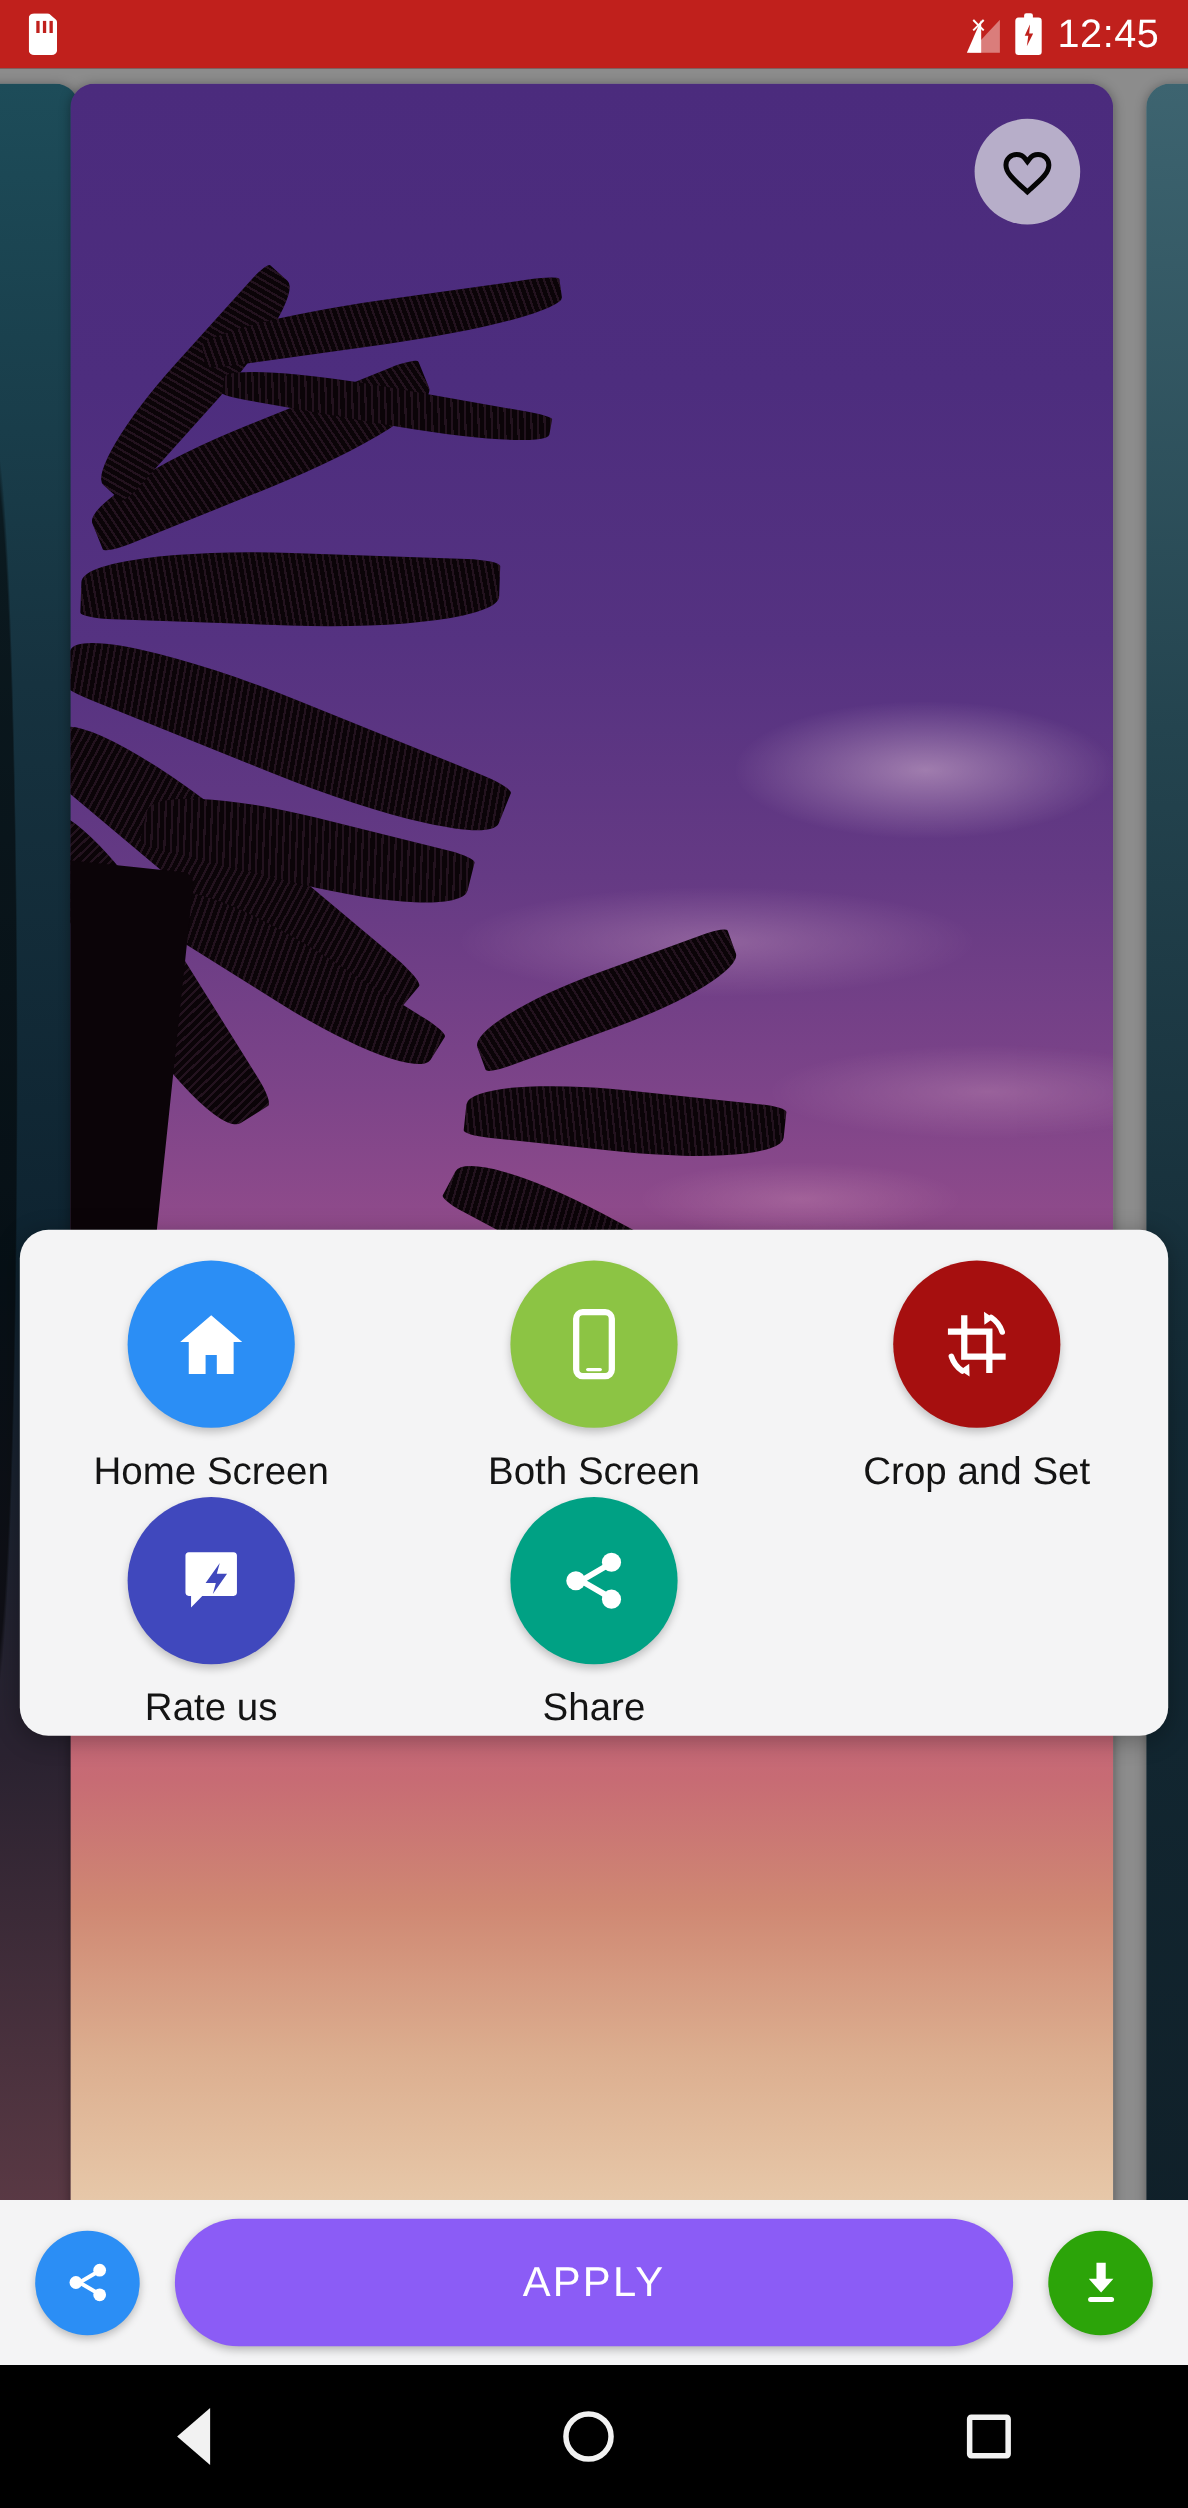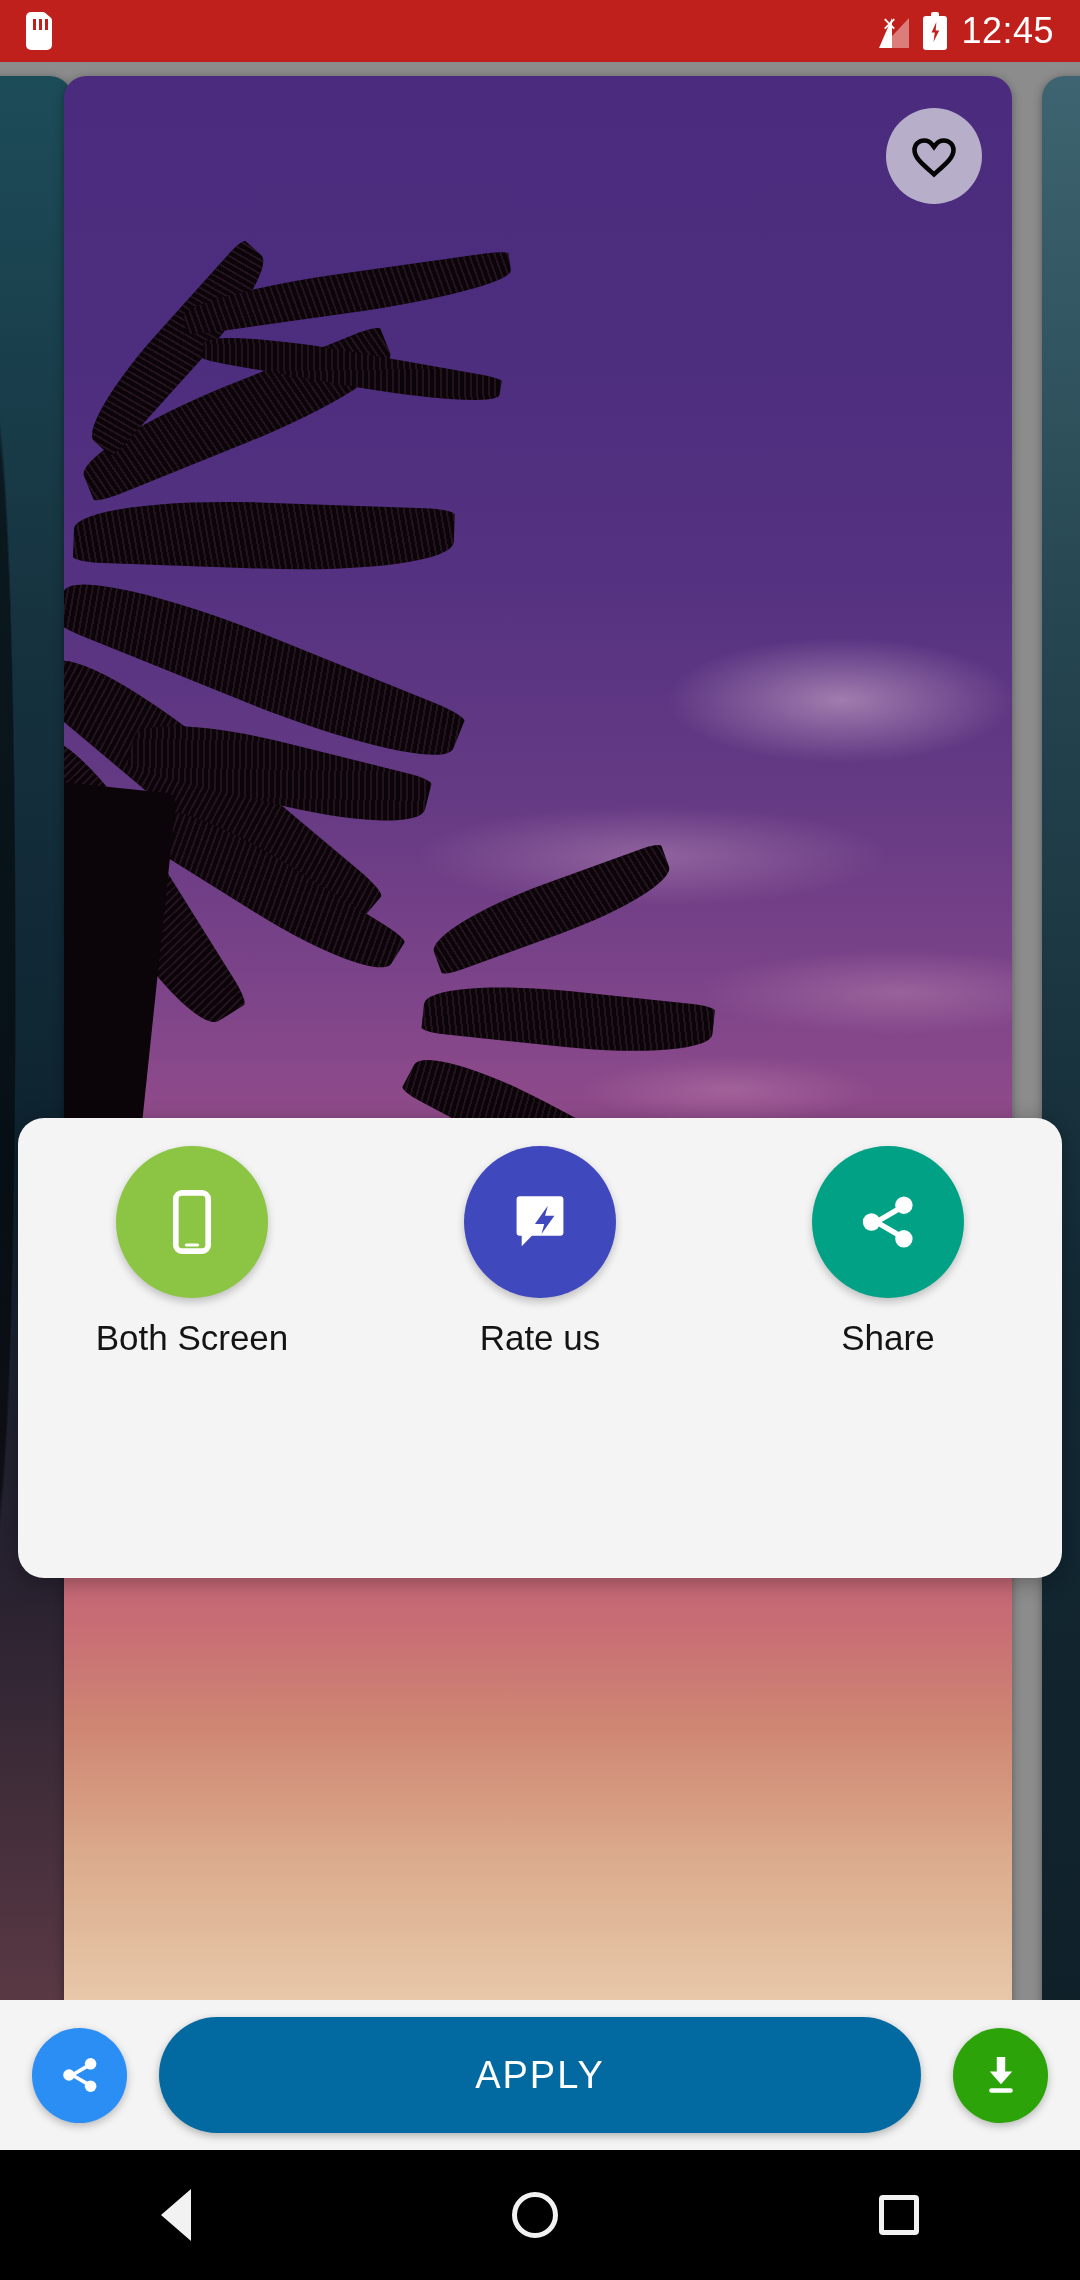--- a/index.html
+++ b/index.html
@@ -196,21 +196,21 @@
   .fab {
     width: 95px; height: 95px; border-radius: 50%;
     display: flex; align-items: center; justify-content: center;
     box-shadow: 0 3px 8px rgba(0,0,0,0.25);
     flex: 0 0 auto;
   }
   .fab svg { width: 48px; height: 48px; }
   .apply-btn {
     flex: 1 1 auto; height: 116px;
     margin: 0 32px;
-    background: #0369a1;
+    background: #8b5cf6;
     border-radius: 58px;
     display: flex; align-items: center; justify-content: center;
     color: #fff; font-size: 38px; letter-spacing: 2px;
     box-shadow: 0 3px 9px rgba(0,0,0,0.28);
   }
 
   
   .navbar {
     position: absolute; left: 0; bottom: 0;
     width: 1080px; height: 130px;
@@ -307,33 +307,58 @@
     </div>
 
     <div class="card side-right">
       <div class="side-art right-variant"></div>
     </div>
   </div>
 
   <div class="sheet">
     <div class="grid">
 
+      <div class="opt">
+        <div class="opt-circle" style="background:#2b8ef5">
+          <svg viewBox="0 0 24 24" fill="#fff">
+            <path d="M12 3.2L2.6 11.3h2.6V21h5.1v-5.7h3.4V21h5.1v-9.7h2.6z"></path>
+          </svg>
+        </div>
+        <div class="opt-label">Home Screen</div>
+      </div>
 
 
       <div class="opt">
         <div class="opt-circle" style="background:#8cc444">
           <svg viewBox="0 0 24 24">
             <rect x="6.6" y="2.3" width="10.8" height="19.4" rx="2" fill="none" stroke="#fff" stroke-width="1.9"></rect>
             <rect x="9.6" y="19.2" width="4.8" height="1" rx="0.5" fill="#fff"></rect>
           </svg>
         </div>
         <div class="opt-label">Both Screen</div>
       </div>
 
 
+      <div class="opt">
+        <div class="opt-circle" style="background:#a60f0f">
+          <svg viewBox="0 0 24 24">
+            <g fill="none" stroke="#fff" stroke-width="1.9" stroke-linecap="square">
+              <path d="M8.2 4.2v11.6h11.6"></path>
+              <path d="M15.8 19.8V8.2H4.2"></path>
+            </g>
+            <g fill="none" stroke="#fff" stroke-width="1.7" stroke-linecap="round">
+              <path d="M16.4 3.9a8.3 8.3 0 0 1 3.3 4.4"></path>
+              <path d="M7.6 20.1a8.3 8.3 0 0 1-3.3-4.4"></path>
+            </g>
+            <path d="M14.2 2.2l2.9 1.9-2.8 2z" fill="#fff"></path>
+            <path d="M9.8 21.8l-2.9-1.9 2.8-2z" fill="#fff"></path>
+          </svg>
+        </div>
+        <div class="opt-label">Crop and Set</div>
+      </div>
 
 
       <div class="opt">
         <div class="opt-circle" style="background:#4048bd">
           <svg viewBox="0 0 24 24">
             <path d="M5.2 3.4h13.6c.6 0 1 .4 1 1v11.2c0 .6-.4 1-1 1H9.3l-3.4 3.5v-3.5h-.7c-.6 0-1-.4-1-1V4.4c0-.6.4-1 1-1z" fill="#fff"></path>
             <path d="M14.6 6.6l-4.3 6.1h3.1l-.9 3.3 4.3-6.1h-3.1z" fill="#4048bd"></path>
           </svg>
         </div>
         <div class="opt-label">Rate us</div>

